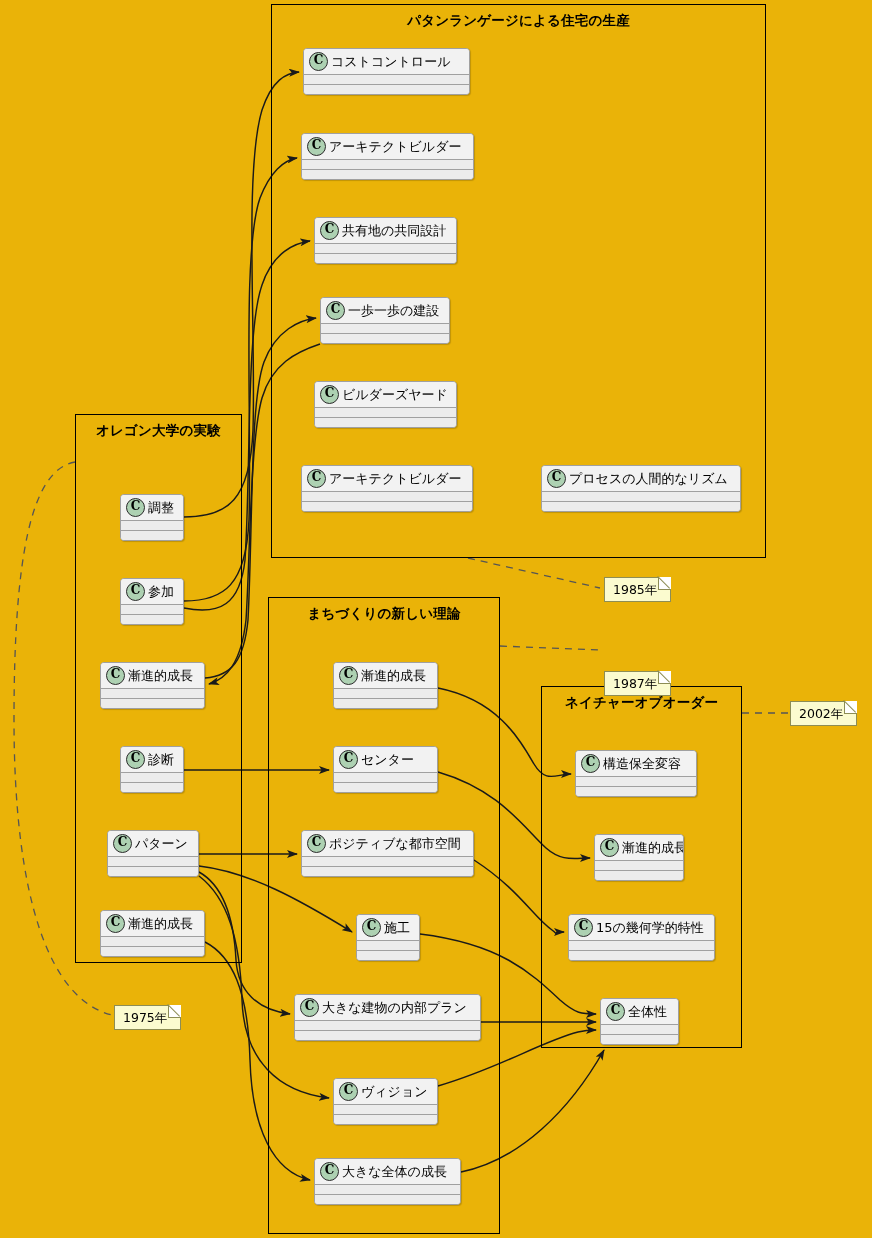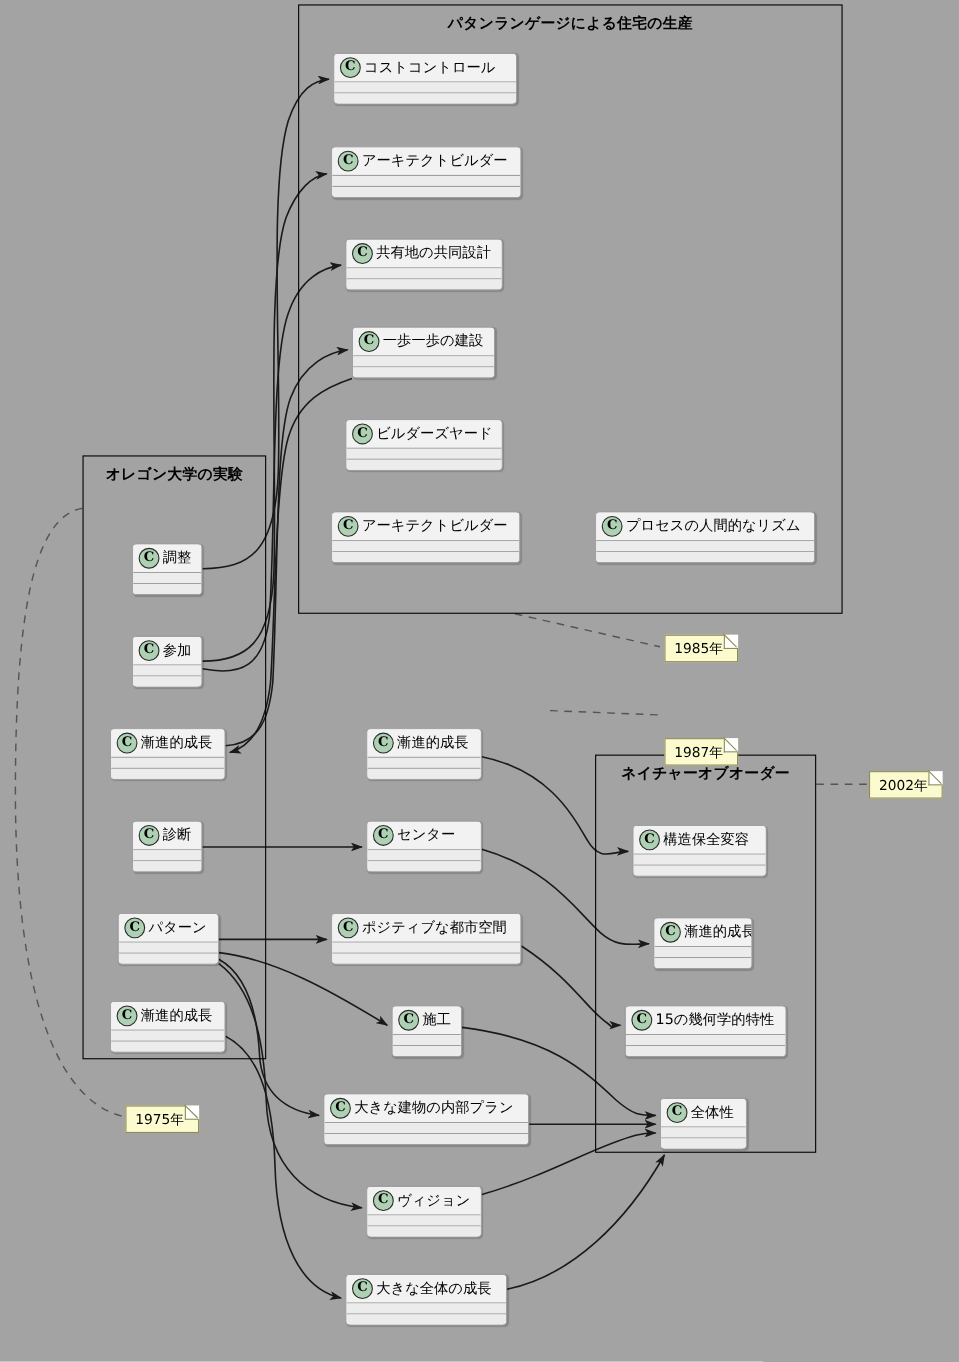--- a/index.html
+++ b/index.html
@@ -7,21 +7,21 @@
     padding: 0;
     background: #ffffff;
   }
   body {
     font-family: "DejaVu Sans", "Liberation Sans", sans-serif;
   }
   #canvas {
     position: relative;
     width: 872px;
     height: 1238px;
-    background: #a3a3a3;
+    background: #eab308;
     overflow: hidden;
   }
   #edges {
     position: absolute;
     left: 0;
     top: 0;
     width: 872px;
     height: 1238px;
     pointer-events: none;
   }
@@ -180,20 +180,23 @@
   </svg>
 
   <div class="pkg" style="left:271px;top:4px;width:495px;height:554px;">
     <div class="pkg-title">パタンランゲージによる住宅の生産</div>
   </div>
 
   <div class="pkg" style="left:75px;top:414px;width:167px;height:549px;">
     <div class="pkg-title">オレゴン大学の実験</div>
   </div>
 
+  <div class="pkg" style="left:268px;top:597px;width:232px;height:637px;">
+    <div class="pkg-title">まちづくりの新しい理論</div>
+  </div>
 
   <div class="pkg" style="left:541px;top:686px;width:201px;height:362px;">
     <div class="pkg-title">ネイチャーオブオーダー</div>
   </div>
 
   <div class="cls" style="left:303px;top:48px;width:167px;height:47px;">
     <div class="cls-head">
       <div class="cls-ico">C</div>
       <div class="cls-name">コストコントロール</div>
     </div>

